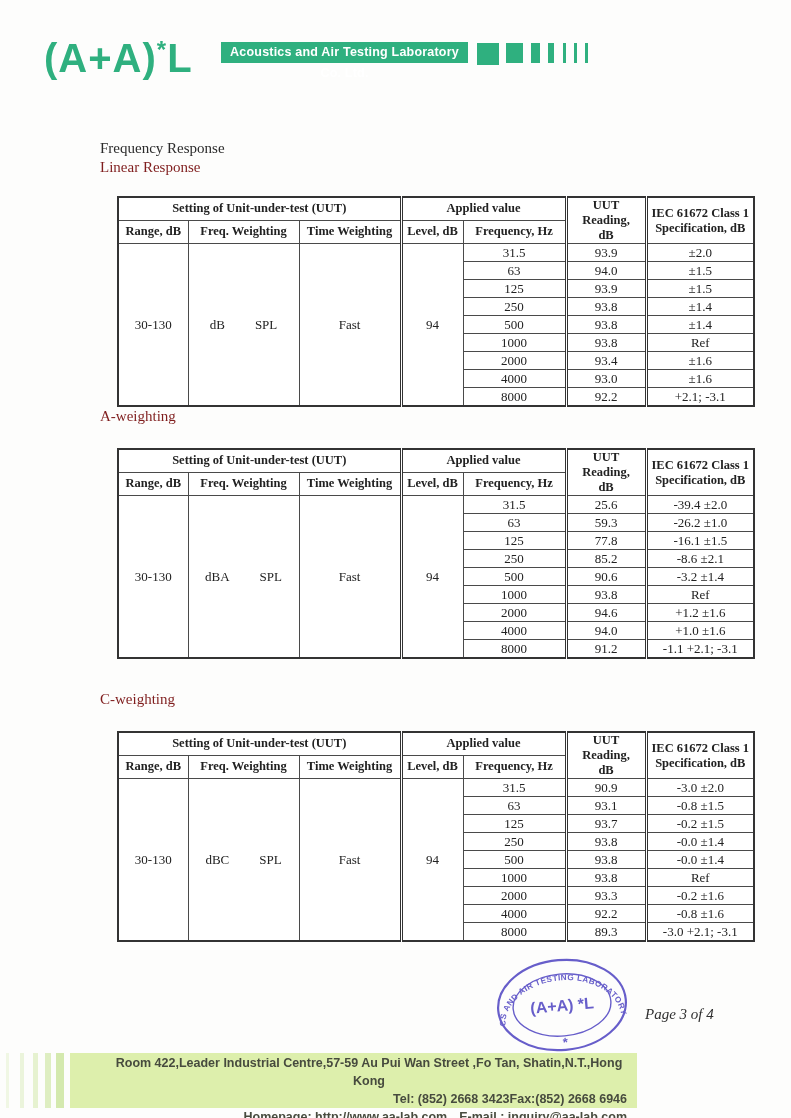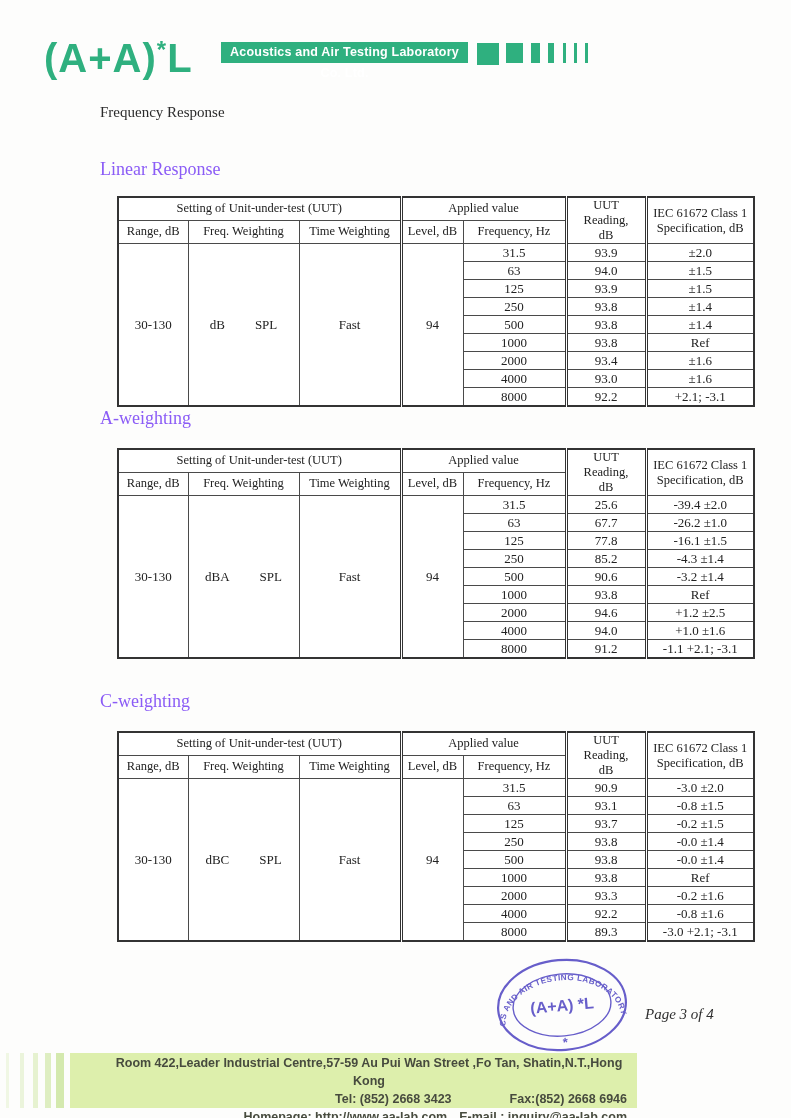--- a/index.html
+++ b/index.html
@@ -13,44 +13,44 @@
   .logo sup { font-size:24px; vertical-align:14px; }
   .banner { position:absolute; left:221px; top:42px; width:247px; height:21px; background:#2fb07f;
             color:#ffffff; font-family:"Liberation Sans", sans-serif; font-weight:bold; font-size:12.5px;
             text-align:center; line-height:21px; letter-spacing:0.2px; }
   .banner-cn { position:absolute; left:223px; top:63px; color:#2fb07f; font-size:17px;
                font-family:"Liberation Sans", sans-serif; letter-spacing:3px; font-weight:bold; }
   .blocks { position:absolute; left:477px; top:43px; height:22px; display:flex; align-items:flex-start; }
   .blocks span { background:#2fb07f; display:inline-block; }
 
   
-  .h-freq { position:absolute; left:100px; top:104px; font-size:15px; color:#2b2b2b; }
-  .h-sec  { position:absolute; left:100px; font-size:18px; color:#8b5cf6; }
+  .h-freq { position:absolute; left:100px; top:140px; font-size:15px; color:#2b2b2b; }
+  .h-sec  { position:absolute; left:100px; font-size:15px; color:#7f1d1d; }
 
   
   table.dtable { position:absolute; left:117px; border-collapse:collapse; width:636px;
                  table-layout:fixed; background:#fff; }
   table.dtable { border:2px solid #333; }
   .dtable th, .dtable td { border:1px solid #4a4a4a; text-align:center; vertical-align:middle;
                            padding:0 2px; }
-  .dtable th { font-size:12.5px; font-weight:normal; height:21px; line-height:1.2; }
+  .dtable th { font-size:12.5px; font-weight:bold; height:21px; line-height:1.2; }
   .dtable td { font-size:13px; height:18px; line-height:1; }
   .grp-l { border-left:3px double #333 !important; }
   .fw-cell { display:flex; justify-content:center; gap:30px; }
 
   
   .cert { position:absolute; left:70px; top:1008px; font-style:italic; font-size:15.5px; color:#2f2f2f; }
   .pageno { position:absolute; left:645px; top:1006px; font-style:italic; font-size:15px; color:#2f2f2f; }
   .stamp { position:absolute; left:492px; top:953px; width:140px; height:104px;
            transform:rotate(-5deg); opacity:0.92; }
   .greenbar { position:absolute; left:70px; top:1053px; width:567px; height:55px; background:#ddefac;
               font-family:"Liberation Sans", sans-serif; font-weight:bold; font-size:12.5px;
               color:#474b3e; padding-top:1px; }
   .greenbar .l1 { text-align:center; line-height:18px;padding-left:31px; }
-  .greenbar .l2 { display:flex; justify-content:flex-end; gap:58px; padding-right:10px; line-height:18px; }
+  .greenbar .l2 { display:flex; justify-content:flex-end; padding-right:10px; line-height:18px; }
   .greenbar .l3 { display:flex; justify-content:flex-end; gap:12px; padding-right:10px; line-height:18px; }
   .stripe { position:absolute; top:1053px; height:55px; background:#b9dc7a; }
 </style>
 </head>
 <body>
 
 <div class="page">
 
   <div class="logo"><span>(A+A)</span><sup>*</sup><span>L</span></div>
   <div class="banner">Acoustics and Air Testing Laboratory Co. Ltd.</div>
@@ -208,52 +208,52 @@
           </td>
         <td rowspan="9">Fast</td>
         <td rowspan="9" class="grp-l">94</td>
         <td>31.5</td>
         <td class="grp-l">25.6</td>
         <td class="grp-l">-39.4 ±2.0</td>
       </tr>
 
         <tr>
           <td>63</td>
-          <td class="grp-l">67.7</td>
+          <td class="grp-l">59.3</td>
           <td class="grp-l">-26.2 ±1.0</td>
         </tr>
 
         <tr>
           <td>125</td>
           <td class="grp-l">77.8</td>
           <td class="grp-l">-16.1 ±1.5</td>
         </tr>
 
         <tr>
           <td>250</td>
           <td class="grp-l">85.2</td>
-          <td class="grp-l">-4.3 ±1.4</td>
+          <td class="grp-l">-8.6 ±2.1</td>
         </tr>
 
         <tr>
           <td>500</td>
           <td class="grp-l">90.6</td>
           <td class="grp-l">-3.2 ±1.4</td>
         </tr>
 
         <tr>
           <td>1000</td>
           <td class="grp-l">93.8</td>
           <td class="grp-l">Ref</td>
         </tr>
 
         <tr>
           <td>2000</td>
           <td class="grp-l">94.6</td>
-          <td class="grp-l">+1.2 ±2.5</td>
+          <td class="grp-l">+1.2 ±1.6</td>
         </tr>
 
         <tr>
           <td>4000</td>
           <td class="grp-l">94.0</td>
           <td class="grp-l">+1.0 ±1.6</td>
         </tr>
 
         <tr>
           <td>8000</td>

